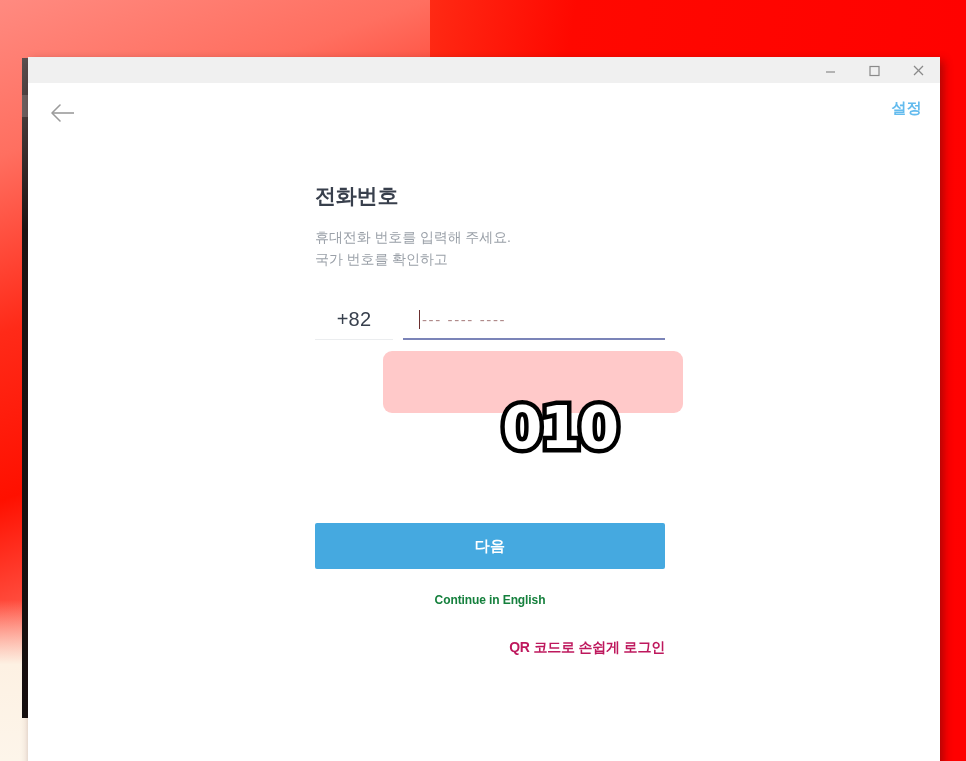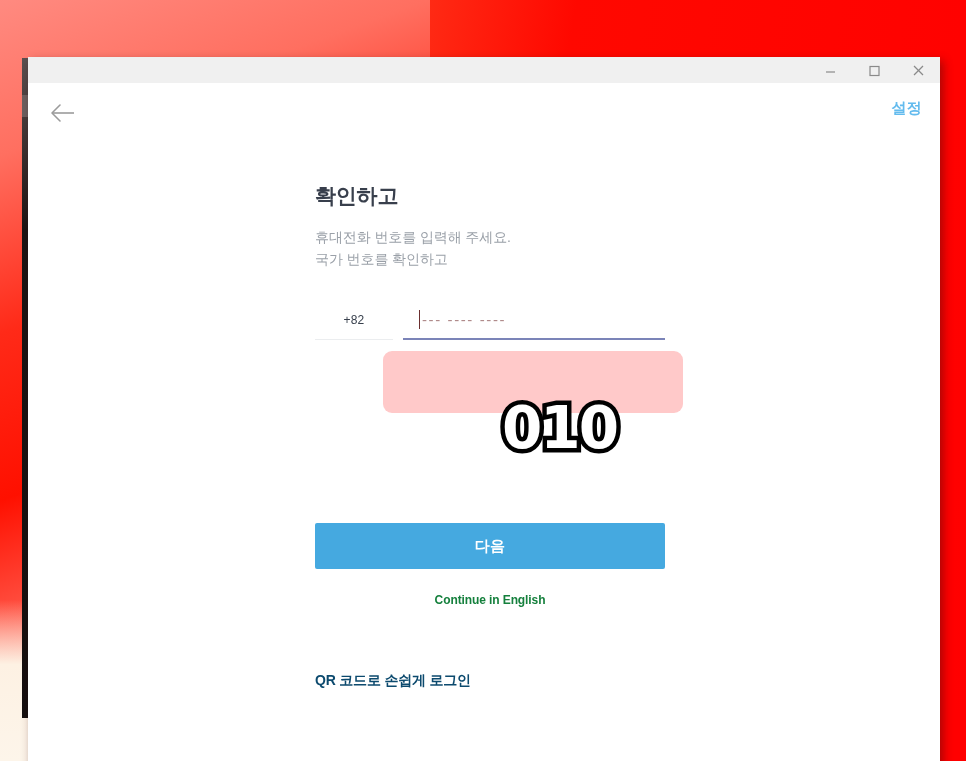--- a/index.html
+++ b/index.html
@@ -184,21 +184,21 @@
   #dial-code-box {
     width: 78px;
     height: 40px;
     border-bottom: 1px solid #ebedef;
     display: flex;
     align-items: center;
     justify-content: center;
     box-sizing: border-box;
   }
   #dial-code {
-    font-size: 12px;
+    font-size: 20px;
     color: #38404d;
     letter-spacing: 0.2px;
   }
   #phone-input-box {
     flex: 1;
     margin-left: 10px;
     height: 40px;
     border-bottom: 2px solid #7b84b8;
     display: flex;
     align-items: center;
@@ -275,26 +275,26 @@
     text-align: center;
     font-size: 12px;
     font-weight: 600;
     color: #15803d;
     cursor: pointer;
     letter-spacing: -0.1px;
   }
   #qr-link {
     position: absolute;
     left: 287px;
-    top: 615px;
+    top: 582px;
     width: 350px;
-    text-align: left;
+    text-align: right;
     font-size: 14px;
     font-weight: 700;
-    color: #0c4a6e;
+    color: #be185d;
     cursor: pointer;
     letter-spacing: -0.2px;
   }
 </style>
 </head>
 <body>
 
 <div id="backdrop">
   <div id="backdrop-red-field"></div>
   <div id="backdrop-cream"></div>
@@ -330,21 +330,21 @@
     <div id="back-button">
       <svg width="28" height="20" viewBox="0 0 28 20">
         <line x1="3" y1="10" x2="25" y2="10" stroke="#9b9b9b" stroke-width="1.6"></line>
         <polyline points="11,2 3,10 11,18" fill="none" stroke="#9b9b9b" stroke-width="1.6" stroke-linecap="round" stroke-linejoin="round"></polyline>
       </svg>
     </div>
     <div id="settings-link">설정</div>
   </div>
 
   <div id="form-panel">
-    <div id="form-heading">확인하고</div>
+    <div id="form-heading">전화번호</div>
     <div class="form-sub-line">휴대전화 번호를 입력해 주세요.</div>
     <div class="form-sub-line">국가 번호를 확인하고</div>
 
 
     <div id="phone-row">
       <div id="dial-code-box">
         <span id="dial-code">+82</span>
       </div>
       <div id="phone-input-box">
         <div id="phone-caret"></div>

